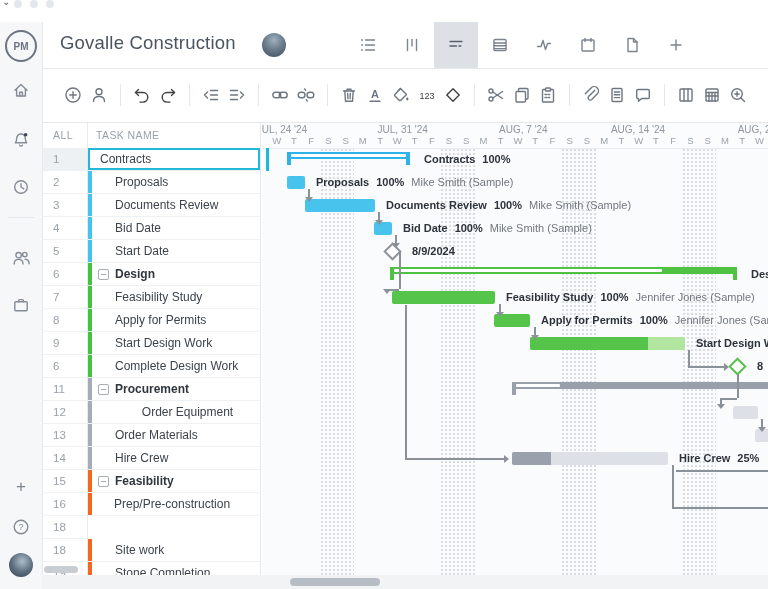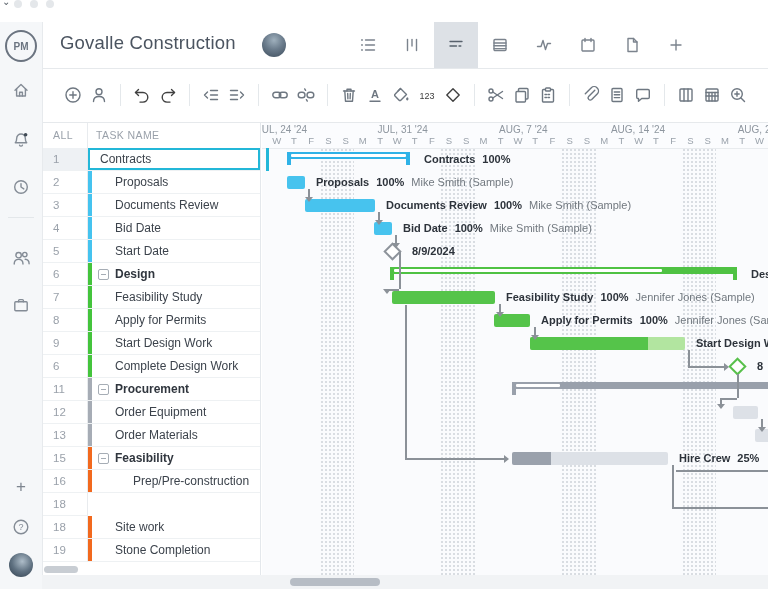--- a/index.html
+++ b/index.html
@@ -495,43 +495,50 @@
         <div class="trow">
           <div class="tnum">11</div>
           <div class="tname parent">
             <i class="strip" style="background: rgb(166, 172, 181);"></i>
             <span class="collapse-box"></span>
             <span>Procurement</span>
           </div>
         </div>
         <div class="trow">
           <div class="tnum">12</div>
-          <div class="tname" style="padding-left: 27px;">
+          <div class="tname" style="padding-left: 27px; justify-content: center;">
             <i class="strip" style="background: rgb(166, 172, 181);"></i>
             <span>Order Equipment</span>
           </div>
         </div>
         <div class="trow">
           <div class="tnum">13</div>
           <div class="tname" style="padding-left: 27px;">
             <i class="strip" style="background: rgb(166, 172, 181);"></i>
             <span>Order Materials</span>
+          </div>
+        </div>
+        <div class="trow">
+          <div class="tnum">14</div>
+          <div class="tname" style="padding-left: 27px;">
+            <i class="strip" style="background: rgb(166, 172, 181);"></i>
+            <span>Hire Crew</span>
           </div>
         </div>
         <div class="trow">
           <div class="tnum">15</div>
           <div class="tname parent">
             <i class="strip" style="background: rgb(242, 105, 30);"></i>
             <span class="collapse-box"></span>
             <span>Feasibility</span>
           </div>
         </div>
         <div class="trow">
           <div class="tnum">16</div>
-          <div class="tname" style="padding-left: 45px;">
+          <div class="tname" style="padding-left: 26px;">
             <i class="strip" style="background: rgb(242, 105, 30);"></i>
             <span>Prep/Pre-construction</span>
           </div>
         </div>
         <div class="trow">
           <div class="tnum">18</div>
         </div>
         <div class="trow">
           <div class="tnum">18</div>
           <div class="tname" style="padding-left: 27px;">

